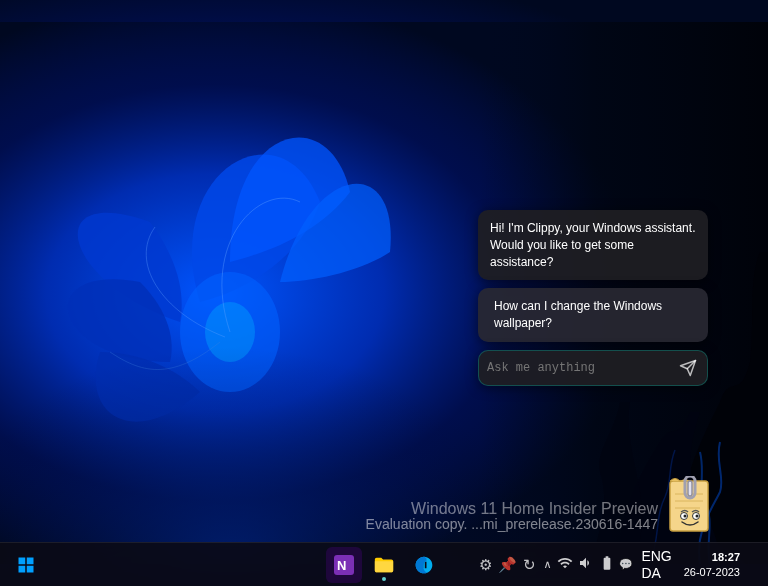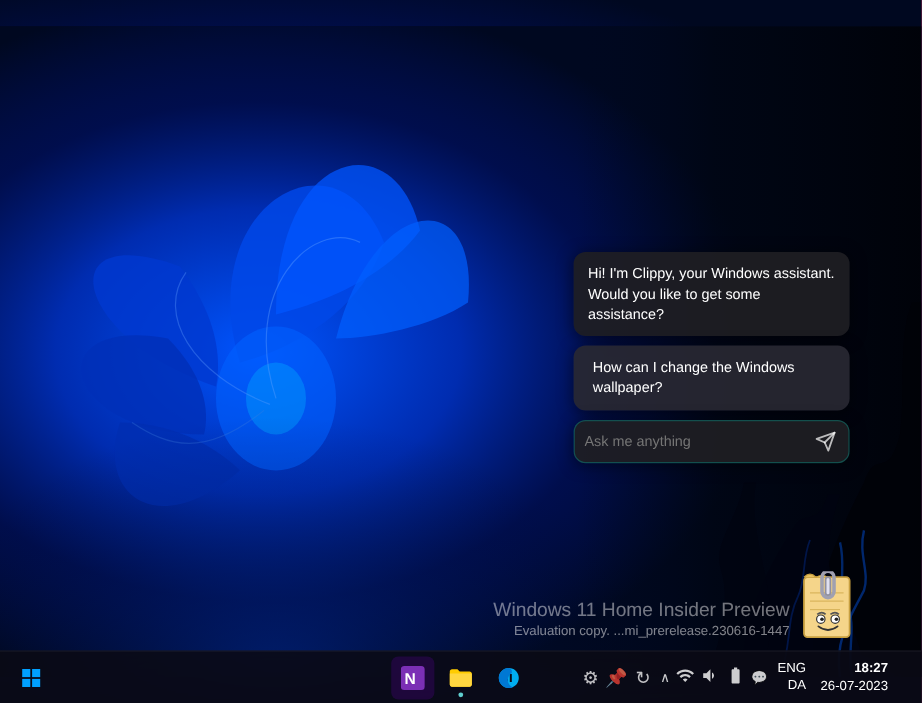--- a/index.html
+++ b/index.html
@@ -12,21 +12,21 @@
       position: relative;
       background: #000;
     }
 
     
     #desktop {
       width: 768px;
       height: 586px;
       position: relative;
       overflow: hidden;
-      background: #ec4899;
+      background: #15803d;
     }
 
     
     .wallpaper-bg {
       position: absolute;
       inset: 0;
       background: radial-gradient(ellipse at 30% 50%, #0040ff 0%, #0020a0 30%, #001060 55%, #000820 80%);
     }
 
     
@@ -68,21 +68,21 @@
       box-shadow: 0 2px 12px rgba(0,0,0,0.5);
     }
 
     .chat-input-field {
       flex: 1;
       background: transparent;
       border: none;
       outline: none;
       color: rgba(255,255,255,0.6);
       font-size: 12px;
-      font-family: Liberation Sans, sans-serif;
+      font-family: Liberation Mono, monospace;
     }
 
     .chat-send-btn {
       background: transparent;
       border: none;
       cursor: pointer;
       display: flex;
       align-items: center;
       justify-content: center;
       color: rgba(255,255,255,0.7);
@@ -173,22 +173,22 @@
       font-size: 11px;
       color: #fff;
       line-height: 1.3;
       cursor: pointer;
       padding: 0 4px;
     }
 
     .lang-indicator {
       display: flex;
       flex-direction: column;
-      align-items: flex-end;
-      font-size: 11px;
+      align-items: flex-start;
+      font-size: 14px;
       color: #fff;
       line-height: 1.2;
     }
 
     
     .notif-icons {
       display: flex;
       align-items: center;
       gap: 5px;
       font-size: 14px;
@@ -202,21 +202,21 @@
       gap: 6px;
       font-size: 15px;
       color: rgba(255,255,255,0.75);
     }
 
     
     .eval-text {
       position: absolute;
       bottom: 54px;
       right: 110px;
-      font-size: 11px;
+      font-size: 14px;
       color: rgba(255,255,255,0.5);
       z-index: 10;
     }
 
     
     .insider-text {
       position: absolute;
       bottom: 68px;
       right: 110px;
       font-size: 16px;

